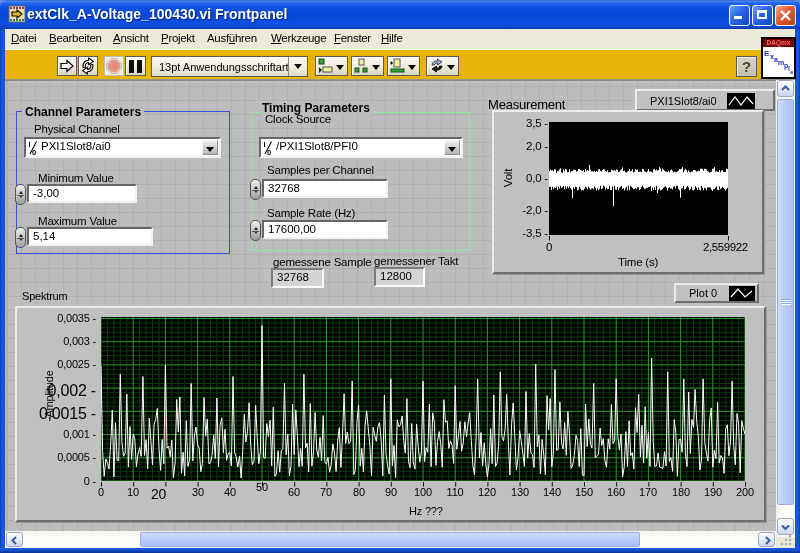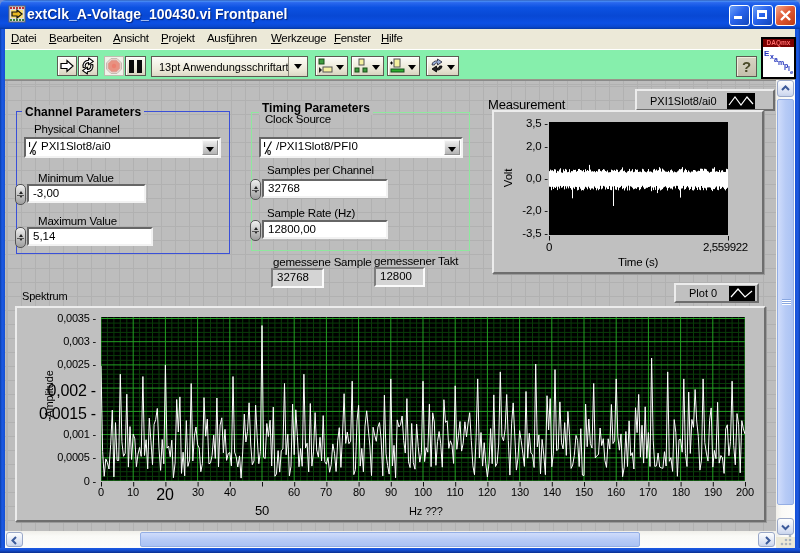--- a/index.html
+++ b/index.html
@@ -17,21 +17,21 @@
 #btn-close{ left:775px; background:linear-gradient(135deg,#f4a98c 0%,#e05a36 45%,#bc3a12 100%); }
 .glyph { position:absolute; color:#fff; }
 #vi-icon16 { left:8px; top:5px; width:18px; height:18px; }
 
 #border-l { left:0; top:29px; width:5px; height:520px; background:linear-gradient(90deg,#0a3ca8,#1c5ae4 40%,#1550d4); }
 #border-r { left:795px; top:29px; width:5px; height:520px; background:linear-gradient(90deg,#1550d4,#1c5ae4 60%,#0a3ca8); }
 #border-b { left:0; top:548px; width:800px; height:5px; background:linear-gradient(180deg,#1c5ae4,#1550d4 40%,#0a2e8e); }
 
 #menubar { left:5px; top:29px; width:790px; height:20px; background:#ECE9D8; font-size:11.5px; color:#000; letter-spacing:-0.3px; }
 .mi { position:absolute; top:3px; }
-#toolbar { left:5px; top:49px; width:790px; height:31px; background:#86efac; border-top:1px solid #fff; border-bottom:1px solid #9a968a; }
+#toolbar { left:5px; top:49px; width:790px; height:31px; background:#eab308; border-top:1px solid #fff; border-bottom:1px solid #9a968a; }
 
 .tb { position:absolute; top:6px; height:20px; background:linear-gradient(180deg,#fdfcf8,#ece9d8 60%,#d8d4c0); border:1px solid #5c5c52;
   box-shadow:inset 1px 1px 0 #fff; }
 .tb-dis { border-color:#c0bcb0; background:#f2f2ea; box-shadow:none; }
 #fontsel { left:146px; top:6px; width:157px; height:21px; background:linear-gradient(180deg,#fdfcf8,#ece9d8 70%,#dcd8c6); border:1px solid #5c5c52; font-size:11px; }
 #fontsel .txt { position:absolute; left:7px; top:4px; }
 #fontsel .arr { position:absolute; right:0px; top:0px; width:19px; height:19px; border-left:1px solid #8a867a; }
 .dna { position:absolute; width:0; height:0; border:4px solid transparent; border-top:5px solid #000; }
 
 #helpbtn { left:731px; top:6px; width:21px; height:21px; background:linear-gradient(180deg,#d8d4c4,#c4c0ac); border:1px solid #5c5c52; box-shadow:inset 1px 1px 0 #efecdc; color:#4a4a28; font-size:15px; font-weight:bold; text-align:center; line-height:19px; }
@@ -209,21 +209,21 @@
     <span class="combo-arr">
         <i class="dna"></i>
       </span>
   </div>
   <div class="lab" style="left:33px;top:91px">Minimum Value</div>
   <div class="spin" style="left:10px;top:103px">
       <i class="up"></i>
       <i class="dn"></i>
       <b></b>
     </div>
-  <div class="sunk" style="left:22px;top:103px;width:119px;height:19px">
+  <div class="sunk" style="left:22px;top:103px;width:110px;height:19px">
       <span class="fieldtxt">-3,00</span>
     </div>
   <div class="lab" style="left:33px;top:134px">Maximum Value</div>
   <div class="spin" style="left:10px;top:146px">
       <i class="up"></i>
       <i class="dn"></i>
       <b></b>
     </div>
   <div class="sunk" style="left:22px;top:146px;width:126px;height:19px">
       <span class="fieldtxt">5,14</span>
@@ -252,21 +252,21 @@
   <div class="sunk" style="left:257px;top:98px;width:126px;height:19px">
       <span class="fieldtxt">32768</span>
     </div>
   <div class="lab" style="left:262px;top:126px">Sample Rate (Hz)</div>
   <div class="spin" style="left:245px;top:139px">
       <i class="up"></i>
       <i class="dn"></i>
       <b></b>
     </div>
   <div class="sunk" style="left:257px;top:139px;width:126px;height:19px">
-      <span class="fieldtxt">12800,00</span>
+      <span class="fieldtxt">17600,00</span>
     </div>
 
   <div class="lab" style="left:268px;top:175px">gemessene Sample</div>
   <div class="indf" style="left:266px;top:187px;width:53px;height:20px">
       <span class="fieldtxt">32768</span>
     </div>
   <div class="lab" style="left:369px;top:174px">gemessener Takt</div>
   <div class="indf" style="left:369px;top:186px;width:51px;height:20px">
       <span class="fieldtxt">12800</span>
     </div>
@@ -316,24 +316,24 @@
   <div class="ticklab" style="right:680px;top:394px;font-size:11px">0 -</div>
   <div class="ticklab" style="right:680px;top:370px;font-size:11px">0,0005 -</div>
   <div class="ticklab" style="right:680px;top:347px;font-size:11px">0,001 -</div>
   <div class="ticklab" style="right:680px;top:324px;font-size:16px">0,0015 -</div>
   <div class="ticklab" style="right:680px;top:301px;font-size:16px">0,002 -</div>
   <div class="ticklab" style="right:680px;top:277px;font-size:11px">0,0025 -</div>
   <div class="ticklab" style="right:680px;top:254px;font-size:11px">0,003 -</div>
   <div class="ticklab" style="right:680px;top:231px;font-size:11px">0,0035 -</div>
   <div class="ticklab" style="left:82px;top:405px;width:28px;text-align:center;font-size:11px">0</div>
   <div class="ticklab" style="left:114px;top:405px;width:28px;text-align:center;font-size:11px">10</div>
-  <div class="ticklab" style="left:146px;top:405px;width:28px;text-align:center;font-size:16px">20</div>
+  <div class="ticklab" style="left:146px;top:405px;width:28px;text-align:left;font-size:14px">20</div>
   <div class="ticklab" style="left:179px;top:405px;width:28px;text-align:center;font-size:11px">30</div>
   <div class="ticklab" style="left:211px;top:405px;width:28px;text-align:center;font-size:11px">40</div>
-  <div class="ticklab" style="left:243px;top:422px;width:28px;text-align:center;font-size:13px">50</div>
+  <div class="ticklab" style="left:243px;top:400px;width:28px;text-align:center;font-size:11px">50</div>
   <div class="ticklab" style="left:275px;top:405px;width:28px;text-align:center;font-size:11px">60</div>
   <div class="ticklab" style="left:307px;top:405px;width:28px;text-align:center;font-size:11px">70</div>
   <div class="ticklab" style="left:340px;top:405px;width:28px;text-align:center;font-size:11px">80</div>
   <div class="ticklab" style="left:372px;top:405px;width:28px;text-align:center;font-size:11px">90</div>
   <div class="ticklab" style="left:404px;top:405px;width:28px;text-align:center;font-size:11px">100</div>
   <div class="ticklab" style="left:436px;top:405px;width:28px;text-align:center;font-size:11px">110</div>
   <div class="ticklab" style="left:468px;top:405px;width:28px;text-align:center;font-size:11px">120</div>
   <div class="ticklab" style="left:501px;top:405px;width:28px;text-align:center;font-size:11px">130</div>
   <div class="ticklab" style="left:533px;top:405px;width:28px;text-align:center;font-size:11px">140</div>
   <div class="ticklab" style="left:565px;top:405px;width:28px;text-align:center;font-size:11px">150</div>

